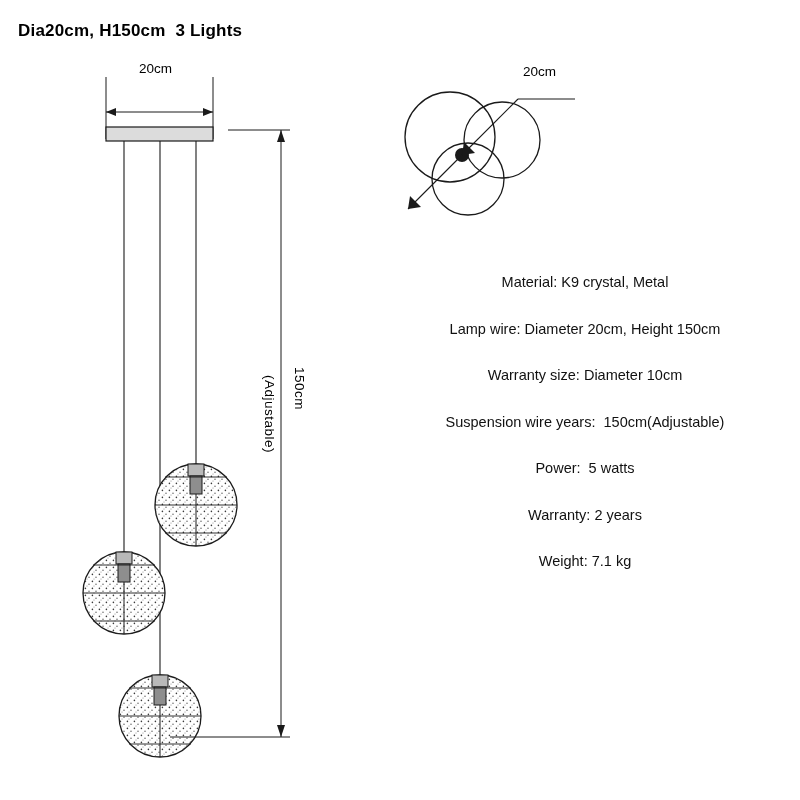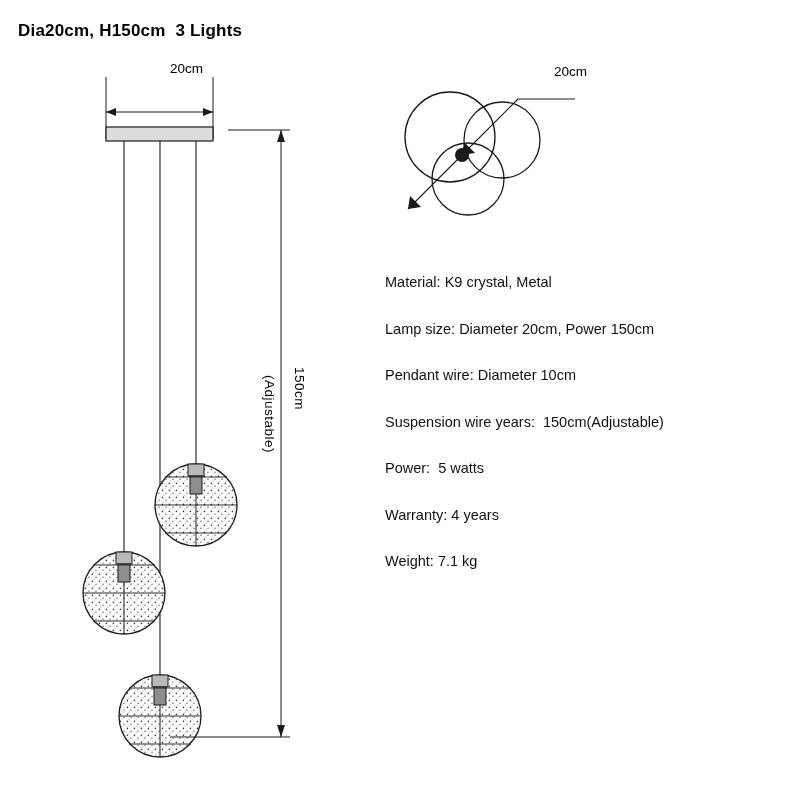--- a/index.html
+++ b/index.html
@@ -29,33 +29,33 @@
     font-size: 17px;
     font-weight: bold;
     letter-spacing: 0.2px;
     white-space: pre;
   }
   .spec-list {
     position: absolute;
     left: 385px;
     top: 268px;
     width: 400px;
+    text-align: center;
   }
   .spec-item {
     font-size: 14.5px;
     line-height: 1;
     margin-bottom: 32px;
     white-space: pre;
     color: #111;
   }
   .dim-label {
     position: absolute;
     font-size: 13.5px;
     white-space: pre;
-    margin-left: 31px;
   }
   #topDimLabel {
     left: 139px;
     top: 54px;
   }
   #circDimLabel {
     left: 523px;
     top: 57px;
   }
   .vert-label {
@@ -170,21 +170,21 @@
 
       <line x1="72" y1="88" x2="18" y2="142" stroke-width="1.1"></line>
       <polygon points="18,142 31,140 20,129" fill="#1a1a1a" stroke="none"></polygon>
     </g>
   </svg>
 
   <div class="dim-label" id="circDimLabel">20cm</div>
 
   <div class="spec-list">
     <div class="spec-item">Material: K9 crystal, Metal</div>
-    <div class="spec-item">Lamp size: Diameter 20cm, Power 150cm</div>
-    <div class="spec-item">Pendant wire: Diameter 10cm</div>
+    <div class="spec-item">Lamp wire: Diameter 20cm, Height 150cm</div>
+    <div class="spec-item">Warranty size: Diameter 10cm</div>
     <div class="spec-item">Suspension wire years:  150cm(Adjustable)</div>
     <div class="spec-item">Power:  5 watts</div>
-    <div class="spec-item">Warranty: 4 years</div>
+    <div class="spec-item">Warranty: 2 years</div>
     <div class="spec-item">Weight: 7.1 kg</div>
   </div>
 
 </div>
 
 </body></html>

